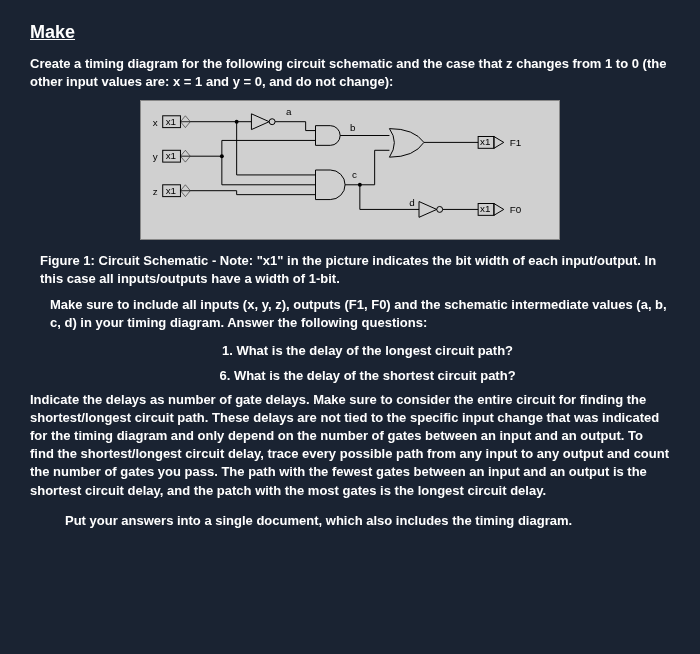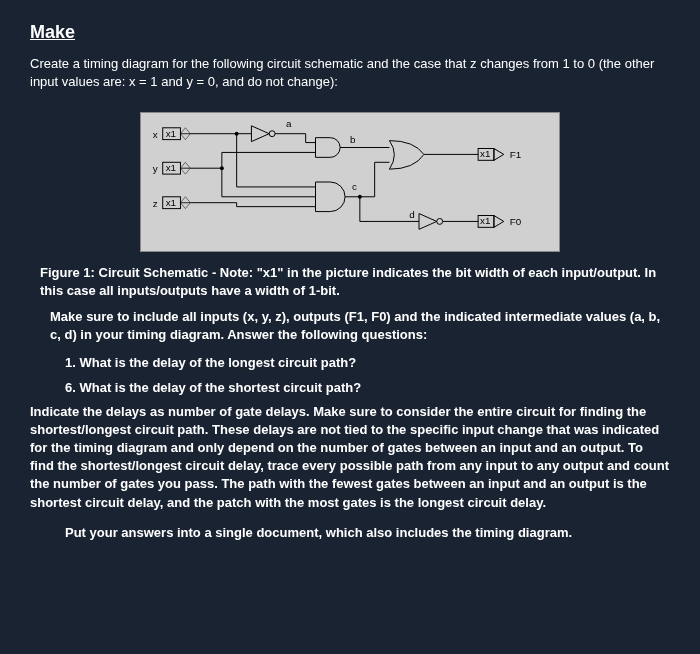--- a/index.html
+++ b/index.html
@@ -17,22 +17,22 @@
       font-size: 13px;
       line-height: 1.4;
     }
     .tasks-heading {
       font-weight: bold;
       font-size: 18px;
       margin-bottom: 10px;
       text-decoration: underline;
     }
     .intro {
-      font-weight: normal;
-      margin-bottom: 20px;
+      font-weight: bold;
+      margin-bottom: 8px;
     }
     .figure-container {
       background: #d0d0d0;
       width: 420px;
       height: 140px;
       margin: 8px auto 12px auto;
       border: 1px solid #888;
       position: relative;
     }
     .figure-container svg {
@@ -46,20 +46,21 @@
     }
     .para {
       font-weight: bold;
       margin-bottom: 10px;
       padding-left: 20px;
     }
     .question {
       font-weight: bold;
       padding-left: 35px;
       margin-bottom: 6px;
+      text-align: center;
     }
     .long-para {
       font-weight: bold;
     }
     .final {
       font-weight: bold;
       padding-left: 35px;
       margin-top: 12px;
     }
     .gate-label {
@@ -145,20 +146,20 @@
     <line x1="304" y1="110" x2="340" y2="110" stroke="#000"></line>
     <rect x="340" y="104" width="16" height="12" fill="none" stroke="#000"></rect>
     <text x="342" y="113" class="gate-label" font-size="8">x1</text>
     <path d="M356 104 L366 110 L356 116 Z" fill="none" stroke="#000"></path>
     <text x="372" y="114" class="gate-label" font-size="12">F0</text>
   </svg>
 </div>
 
 <div class="fig-caption">Figure 1: Circuit Schematic - Note: "x1" in the picture indicates the bit width of each input/output. In this case all inputs/outputs have a width of 1-bit.</div>
 
-<div class="para">Make sure to include all inputs (x, y, z), outputs (F1, F0) and the indicated intermediate values (a, b, c, d) in your timing diagram. Answer the following questions:</div>
+<div class="para">Make sure to include all inputs (x, y, z), outputs (F1, F0) and the schematic intermediate values (a, b, c, d) in your timing diagram. Answer the following questions:</div>
 
 <div class="question">1. What is the delay of the longest circuit path?</div>
 <div class="question">6. What is the delay of the shortest circuit path?</div>
 
 <div class="long-para">Indicate the delays as number of gate delays. Make sure to consider the entire circuit for finding the shortest/longest circuit path. These delays are not tied to the specific input change that was indicated for the timing diagram and only depend on the number of gates between an input and an output. To find the shortest/longest circuit delay, trace every possible path from any input to any output and count the number of gates you pass. The path with the fewest gates between an input and an output is the shortest circuit delay, and the patch with the most gates is the longest circuit delay.</div>
 
 <div class="final">Put your answers into a single document, which also includes the timing diagram.</div>
 
 </body></html>

